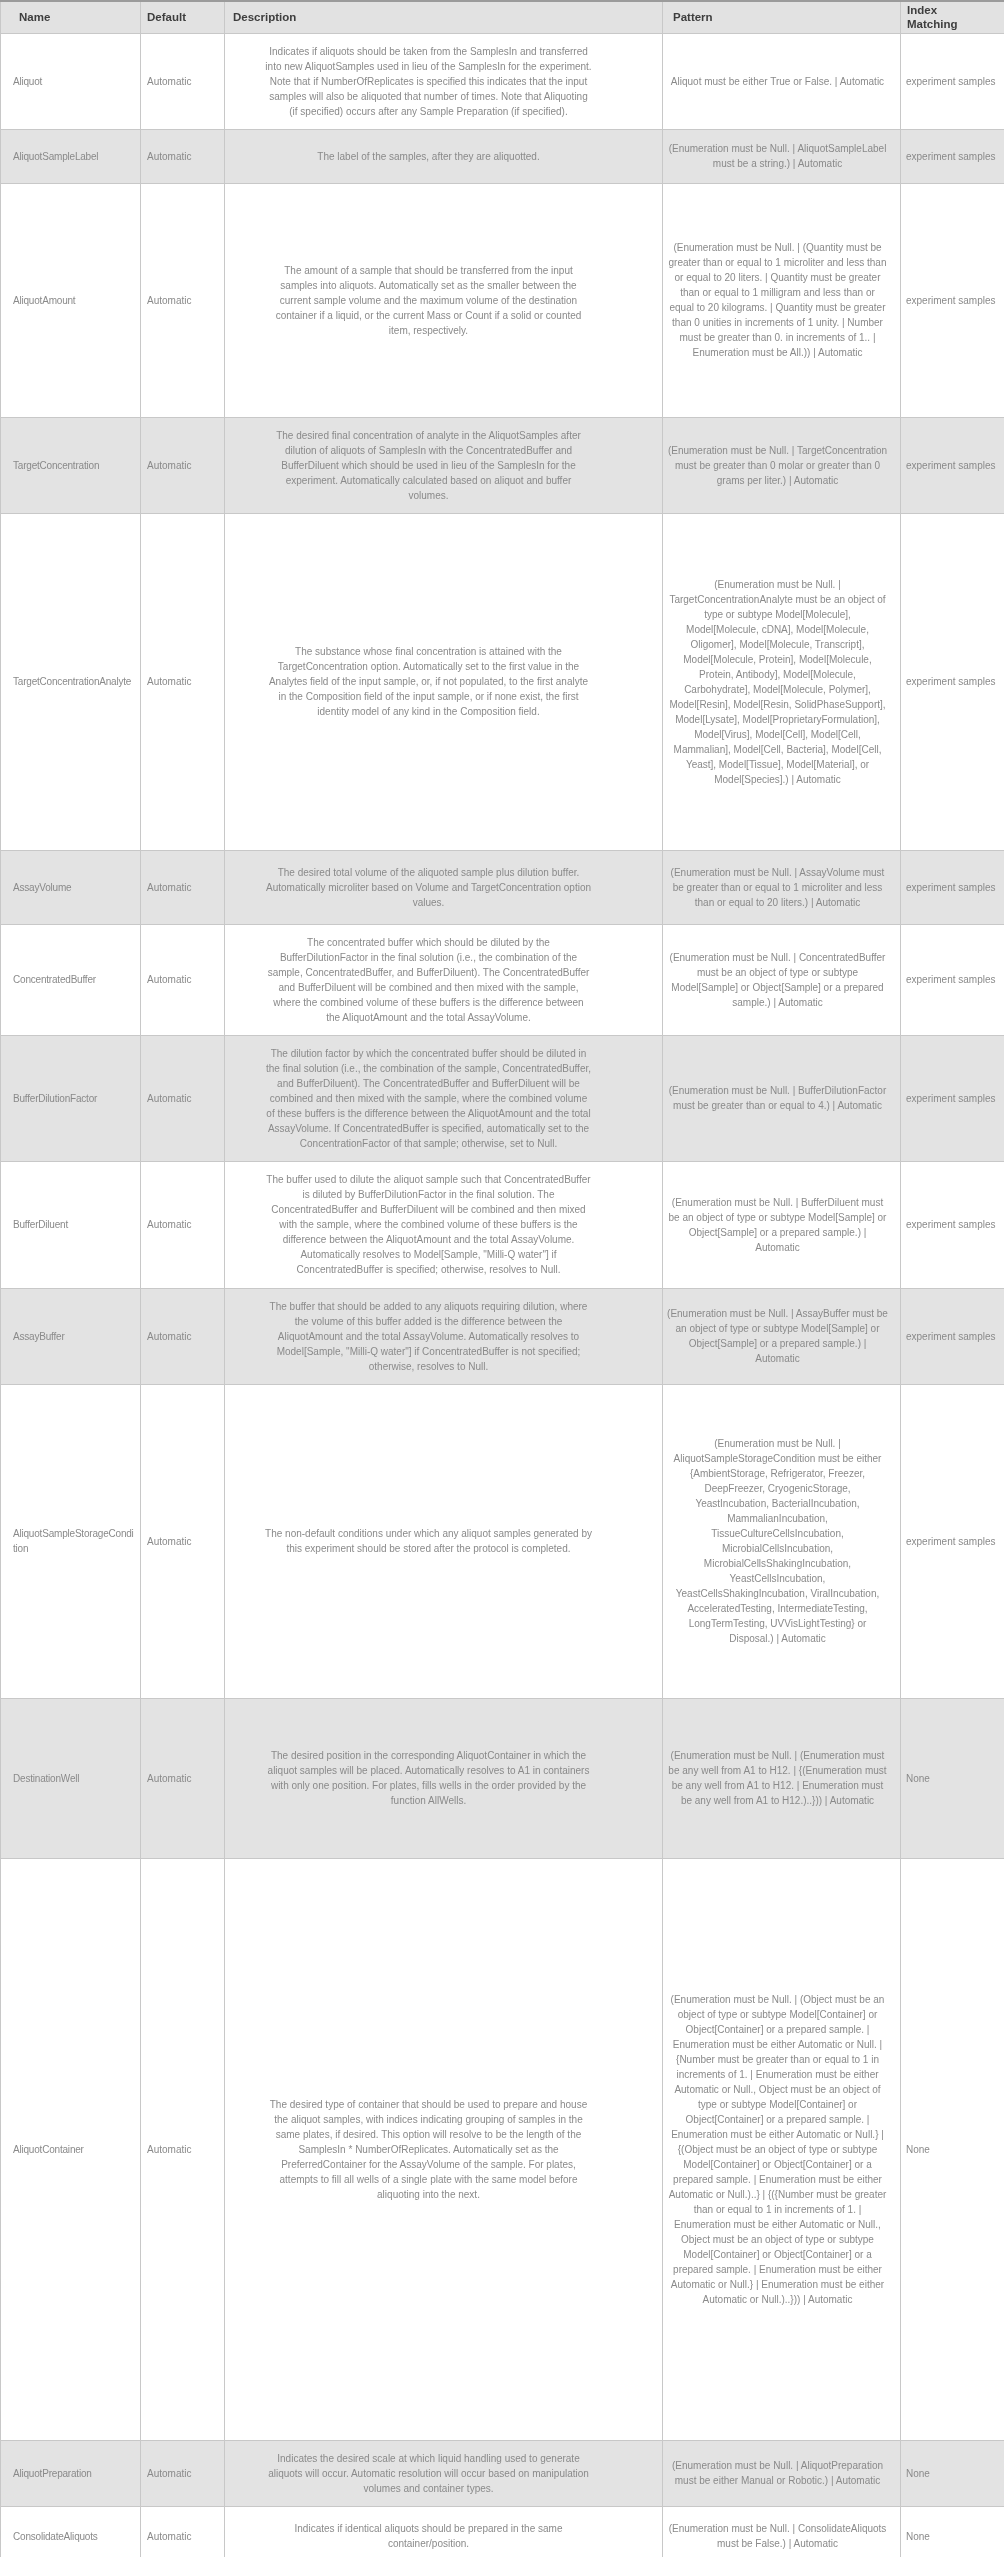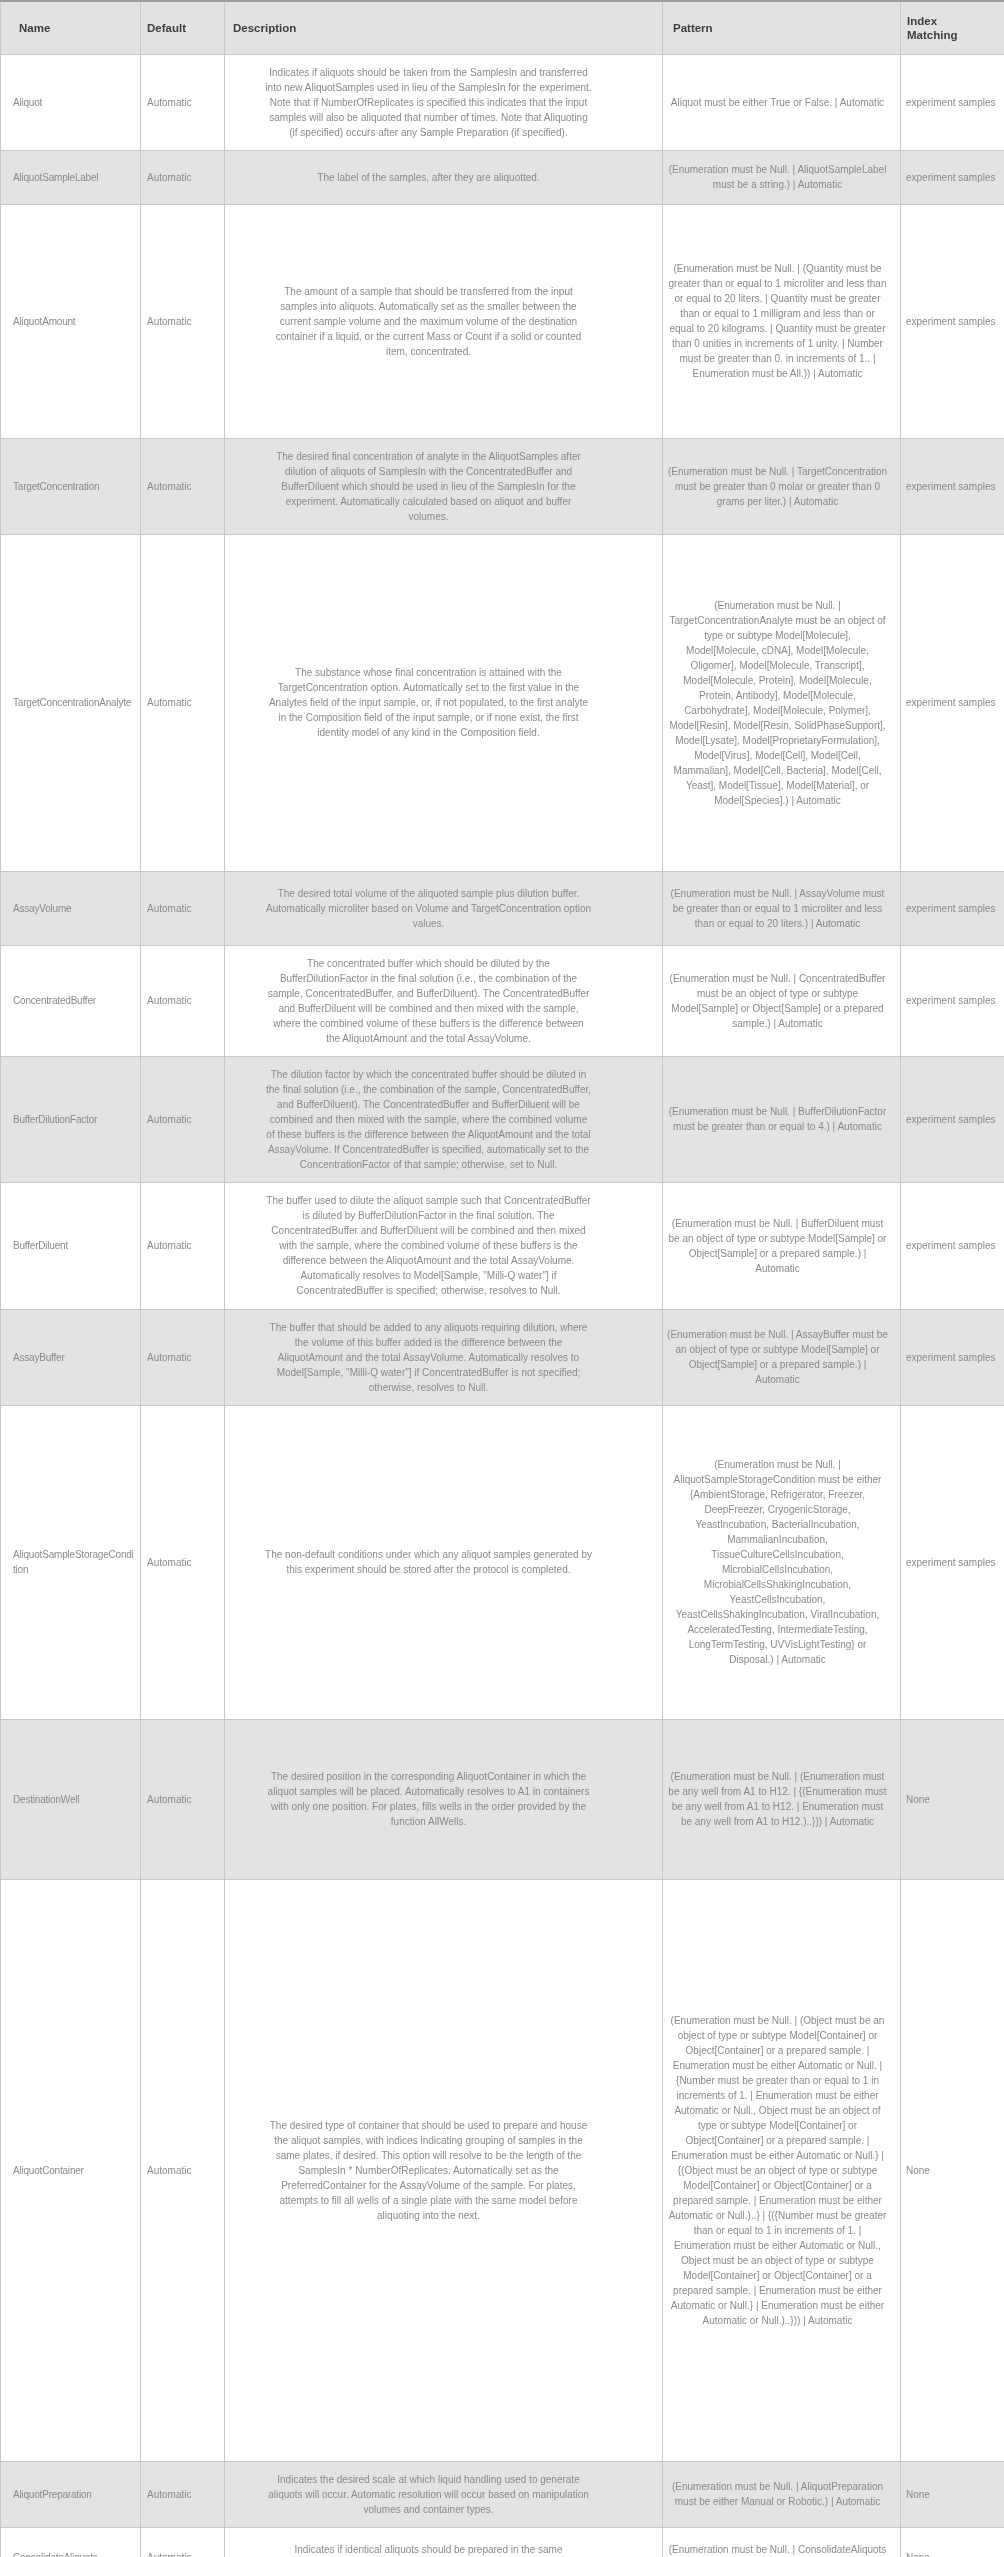--- a/index.html
+++ b/index.html
@@ -25,21 +25,21 @@
     box-sizing: border-box;
   }
   
   col.w-name    { width: 140px; }
   col.w-default { width: 84px;  }
   col.w-desc    { width: 438px; }
   col.w-pattern { width: 238px; }
   col.w-index   { width: 104px; }
 
   thead tr {
-    height: 53px;
+    height: 32px;
     background: #e2e2e2;
   }
   thead th {
     color: #3e3e3e;
     font-size: 11.5px;
     font-weight: bold;
     text-align: left;
     line-height: 14px;
   }
   th.h-name    { padding-left: 18px; }
@@ -121,21 +121,21 @@
         <tr class="alt">
     <td class="c-name">AliquotSampleLabel</td>
     <td class="c-default">Automatic</td>
     <td class="c-desc">The label of the samples, after they are aliquotted.</td>
     <td class="c-pattern">(Enumeration must be Null. | AliquotSampleLabel must be a string.) | Automatic</td>
     <td class="c-index">experiment samples</td>
   </tr>
         <tr>
     <td class="c-name">AliquotAmount</td>
     <td class="c-default">Automatic</td>
-    <td class="c-desc">The amount of a sample that should be transferred from the input samples into aliquots. Automatically set as the smaller between the current sample volume and the maximum volume of the destination container if a liquid, or the current Mass or Count if a solid or counted item, concentrated.</td>
+    <td class="c-desc">The amount of a sample that should be transferred from the input samples into aliquots. Automatically set as the smaller between the current sample volume and the maximum volume of the destination container if a liquid, or the current Mass or Count if a solid or counted item, respectively.</td>
     <td class="c-pattern">(Enumeration must be Null. | (Quantity must be greater than or equal to 1 microliter and less than or equal to 20 liters. | Quantity must be greater than or equal to 1 milligram and less than or equal to 20 kilograms. | Quantity must be greater than 0 unities in increments of 1 unity. | Number must be greater than 0. in increments of 1.. | Enumeration must be All.)) | Automatic</td>
     <td class="c-index">experiment samples</td>
   </tr>
         <tr class="alt">
     <td class="c-name">TargetConcentration</td>
     <td class="c-default">Automatic</td>
     <td class="c-desc">The desired final concentration of analyte in the AliquotSamples after dilution of aliquots of SamplesIn with the ConcentratedBuffer and BufferDiluent which should be used in lieu of the SamplesIn for the experiment. Automatically calculated based on aliquot and buffer volumes.</td>
     <td class="c-pattern">(Enumeration must be Null. | TargetConcentration must be greater than 0 molar or greater than 0 grams per liter.) | Automatic</td>
     <td class="c-index">experiment samples</td>
   </tr>

